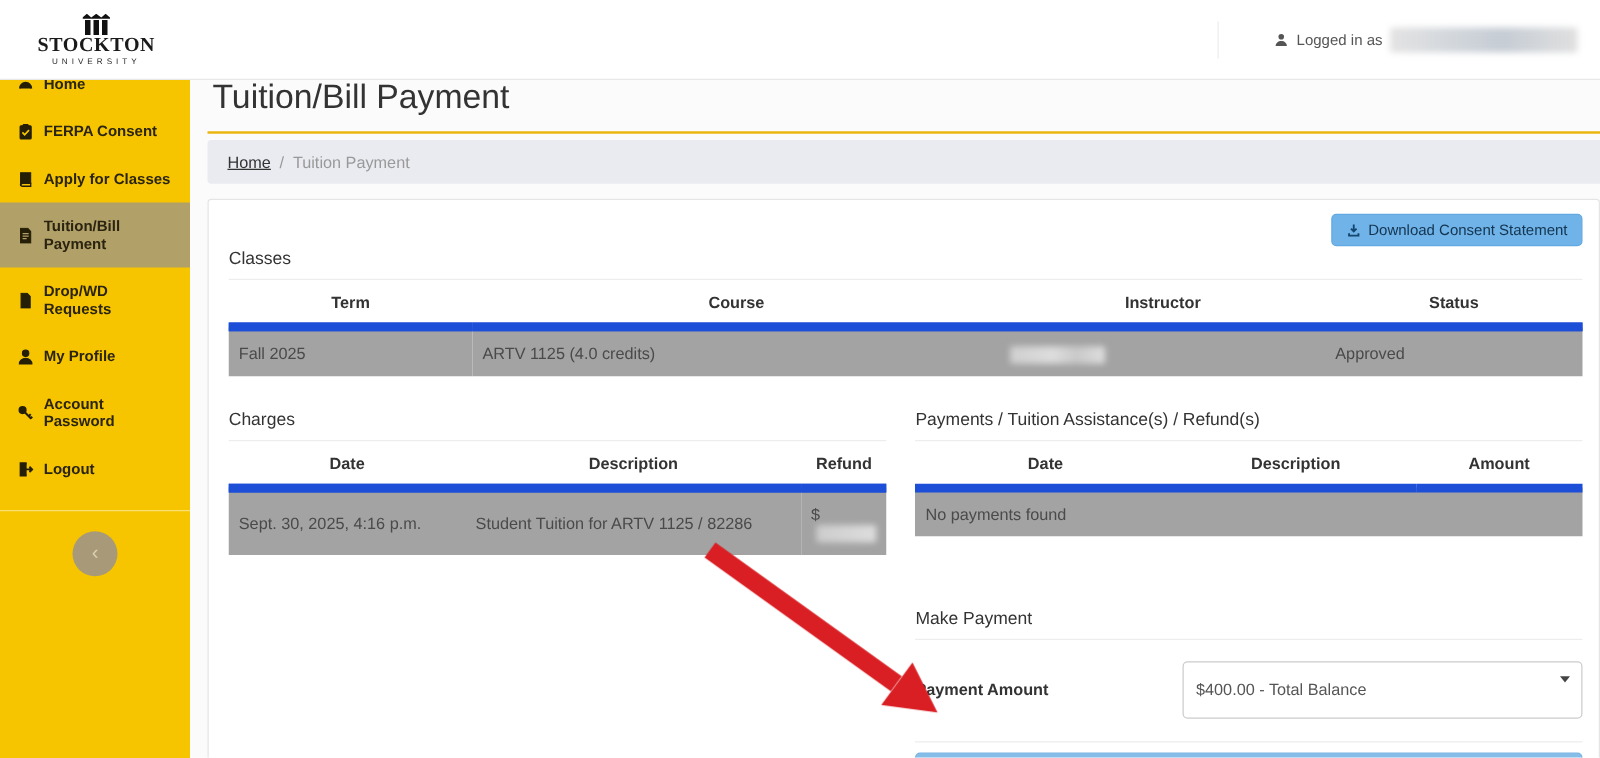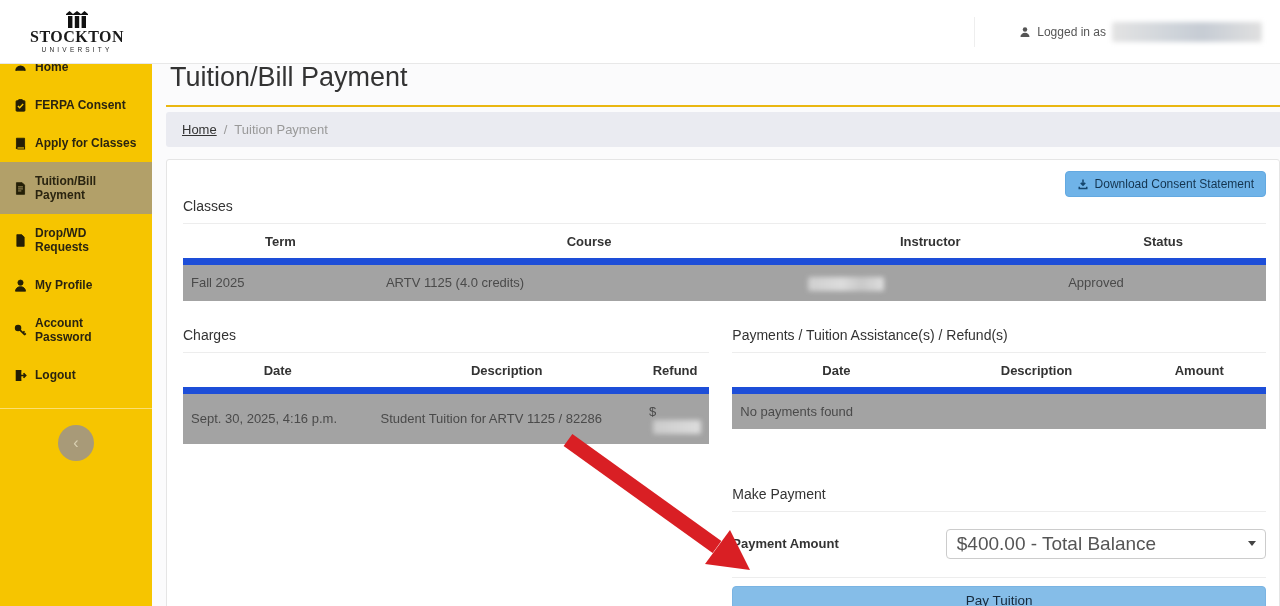--- a/index.html
+++ b/index.html
@@ -71,22 +71,22 @@
 
   .redact.instructor { width:76px; height:14px; vertical-align:middle;
     background:linear-gradient(90deg,#cfcfcf,#dddddd 45%,#c9c9c9 70%,#dedede); }
   .redact.charge { width:48px; height:14px; vertical-align:middle; margin-left:4px;
     background:linear-gradient(90deg,#cccccc,#dddddd); }
 
   .make-payment { margin-top:57px; }
   .mp-row { display:flex; align-items:center; margin:17px 0 4px; }
   .mp-label { flex:0 0 40%; font-size:13px; font-weight:bold; color:#333; }
   .select-wrap { position:relative; flex:1; }
-  select.amount { width:100%; height:30px; border:1px solid #ccc; border-radius:4px; background:#fff;
-    color:#555; font-size:19px; padding:0 28px 0 10px; appearance:none; -webkit-appearance:none;
+  select.amount { width:100%; height:46px; border:1px solid #ccc; border-radius:4px; background:#fff;
+    color:#555; font-size:13px; padding:0 28px 0 10px; appearance:none; -webkit-appearance:none;
     font-family:"Liberation Sans", sans-serif; cursor:pointer; }
   .caret { position:absolute; right:10px; top:12px; width:0; height:0; pointer-events:none;
     border-left:4px solid transparent; border-right:4px solid transparent; border-top:5px solid #444; }
   hr.light { border:0; border-top:1px solid #ededed; margin:18px 0 0; }
   .pay-btn { width:100%; margin-top:8px; background:#85bde8; border:1px solid #7ab4e3; color:#16293b;
     border-radius:4px; font-size:13.5px; padding:6px 0; text-align:center; cursor:pointer;
     font-family:"Liberation Sans", sans-serif; }
 
   .arrow-overlay { position:fixed; left:535px; top:425px; width:235px; height:160px; z-index:40;
     pointer-events:none; }

